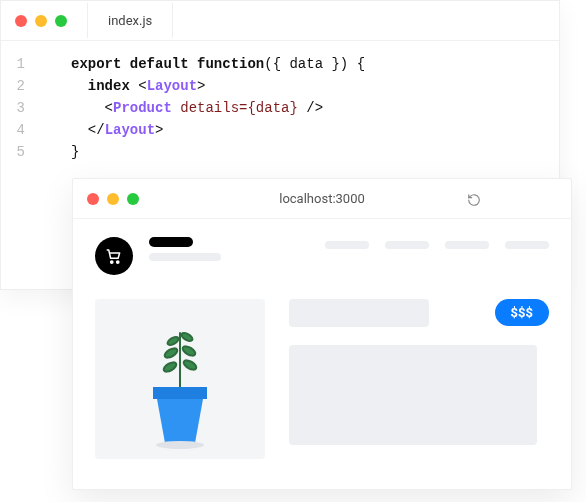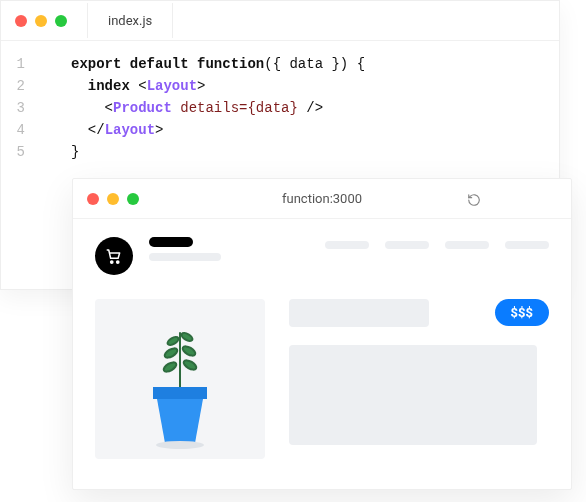--- a/index.html
+++ b/index.html
@@ -169,21 +169,21 @@
     </div>
 </div>
 
 <div class="browser">
   <div class="titlebar">
     <div class="traffic">
       <div class="dot red"></div>
       <div class="dot yellow"></div>
       <div class="dot green"></div>
     </div>
-    <div class="addr">function:3000</div>
+    <div class="addr">localhost:3000</div>
     <div class="reload">
       <svg viewBox="0 0 24 24" fill="none" stroke="currentColor" stroke-width="2" stroke-linecap="round">
         <path d="M3 12a9 9 0 1 0 3-6.7L3 8"></path>
         <polyline points="3 3 3 8 8 8"></polyline>
       </svg>
     </div>
   </div>
 
   <div class="content">
     <div class="header-row">

